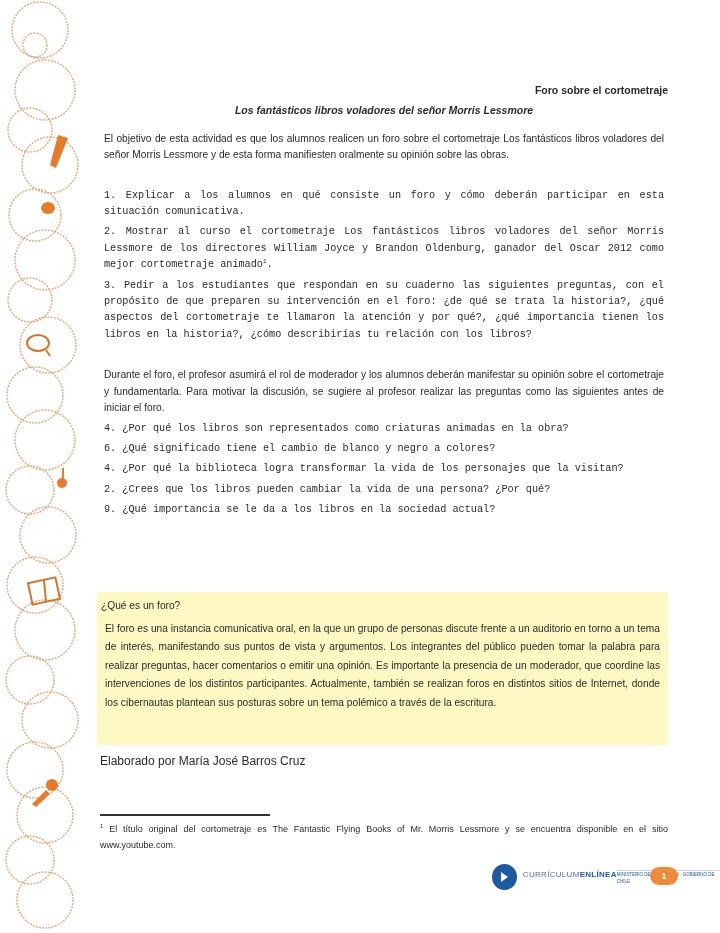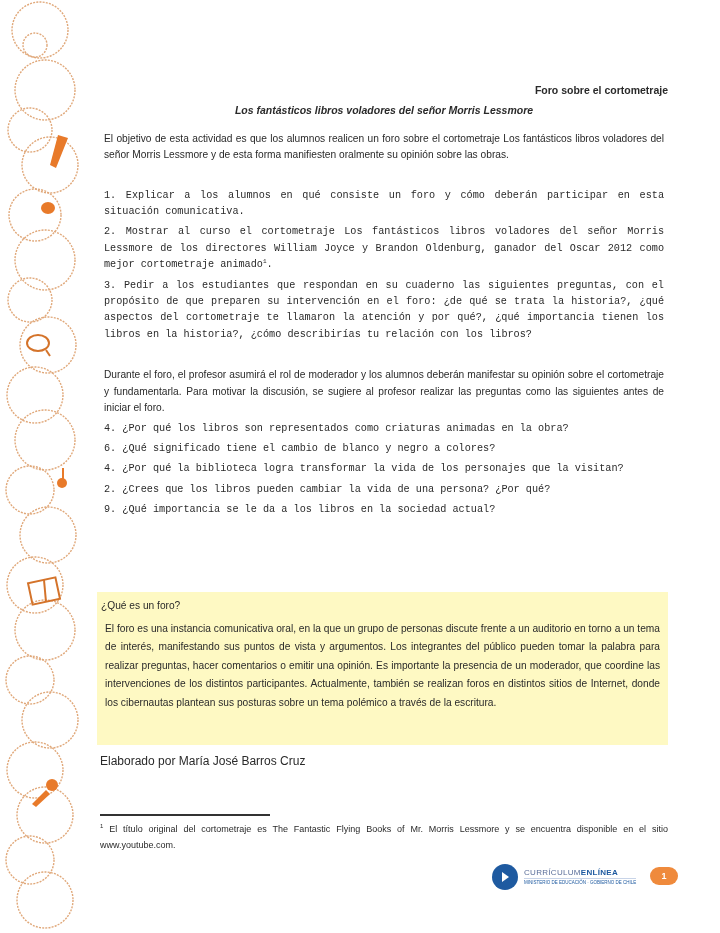--- a/index.html
+++ b/index.html
@@ -14,21 +14,21 @@
   .list-item { text-align:justify;font-family:Liberation Mono, monospace; }
   sup { font-size:6px; vertical-align:super; line-height:0; }
   .box { position:absolute; left:97px; top:592px; width:571px; height:153px; background:#fef9c3; }
   .box-inner { position:absolute; left:4px; top:5px; right:4px; font-size:10.2px; line-height:18.5px; }
   .box-q { font-weight:normal; margin-bottom:2px; }
   .credit { position:absolute; left:100px; top:748px; font-size:12px;margin-top:6px; }
   .fn-rule { position:absolute; left:100px; top:814px; width:170px; height:2px; background:#333; }
   .footnote { position:absolute; left:100px; top:821px; width:568px; font-size:9px; line-height:16px; text-align:justify; }
   .logo { position:absolute; left:492px; top:864px; display:flex; align-items:center; gap:6px; }
   .logo-circle { width:26px; height:26px; border-radius:50%; background:#1e5aa0; display:flex; align-items:center; justify-content:center; }
-  .logo-text { display:flex; flex-direction:column; }
+  .logo-text { display:flex; flex-direction:row; }
   .logo-main { font-size:8px; color:#5a6e99; letter-spacing:0.3px; line-height:10px; }
   .logo-main b { color:#1e5aa0; }
   .logo-sub { font-size:4.5px; color:#1e5aa0; line-height:7px; border-top:1px solid #c8d4e8; }
   .page-num { position:absolute; left:650px; top:867px; width:28px; height:18px; border-radius:9px; background:#ef8a3c;
               color:#fff; font-size:9px; font-weight:bold; display:flex; align-items:center; justify-content:center; }
 </style>
 </head>
 <body>
 
 <svg class="border-deco" viewBox="0 0 95 933" xmlns="http://www.w3.org/2000/svg">

